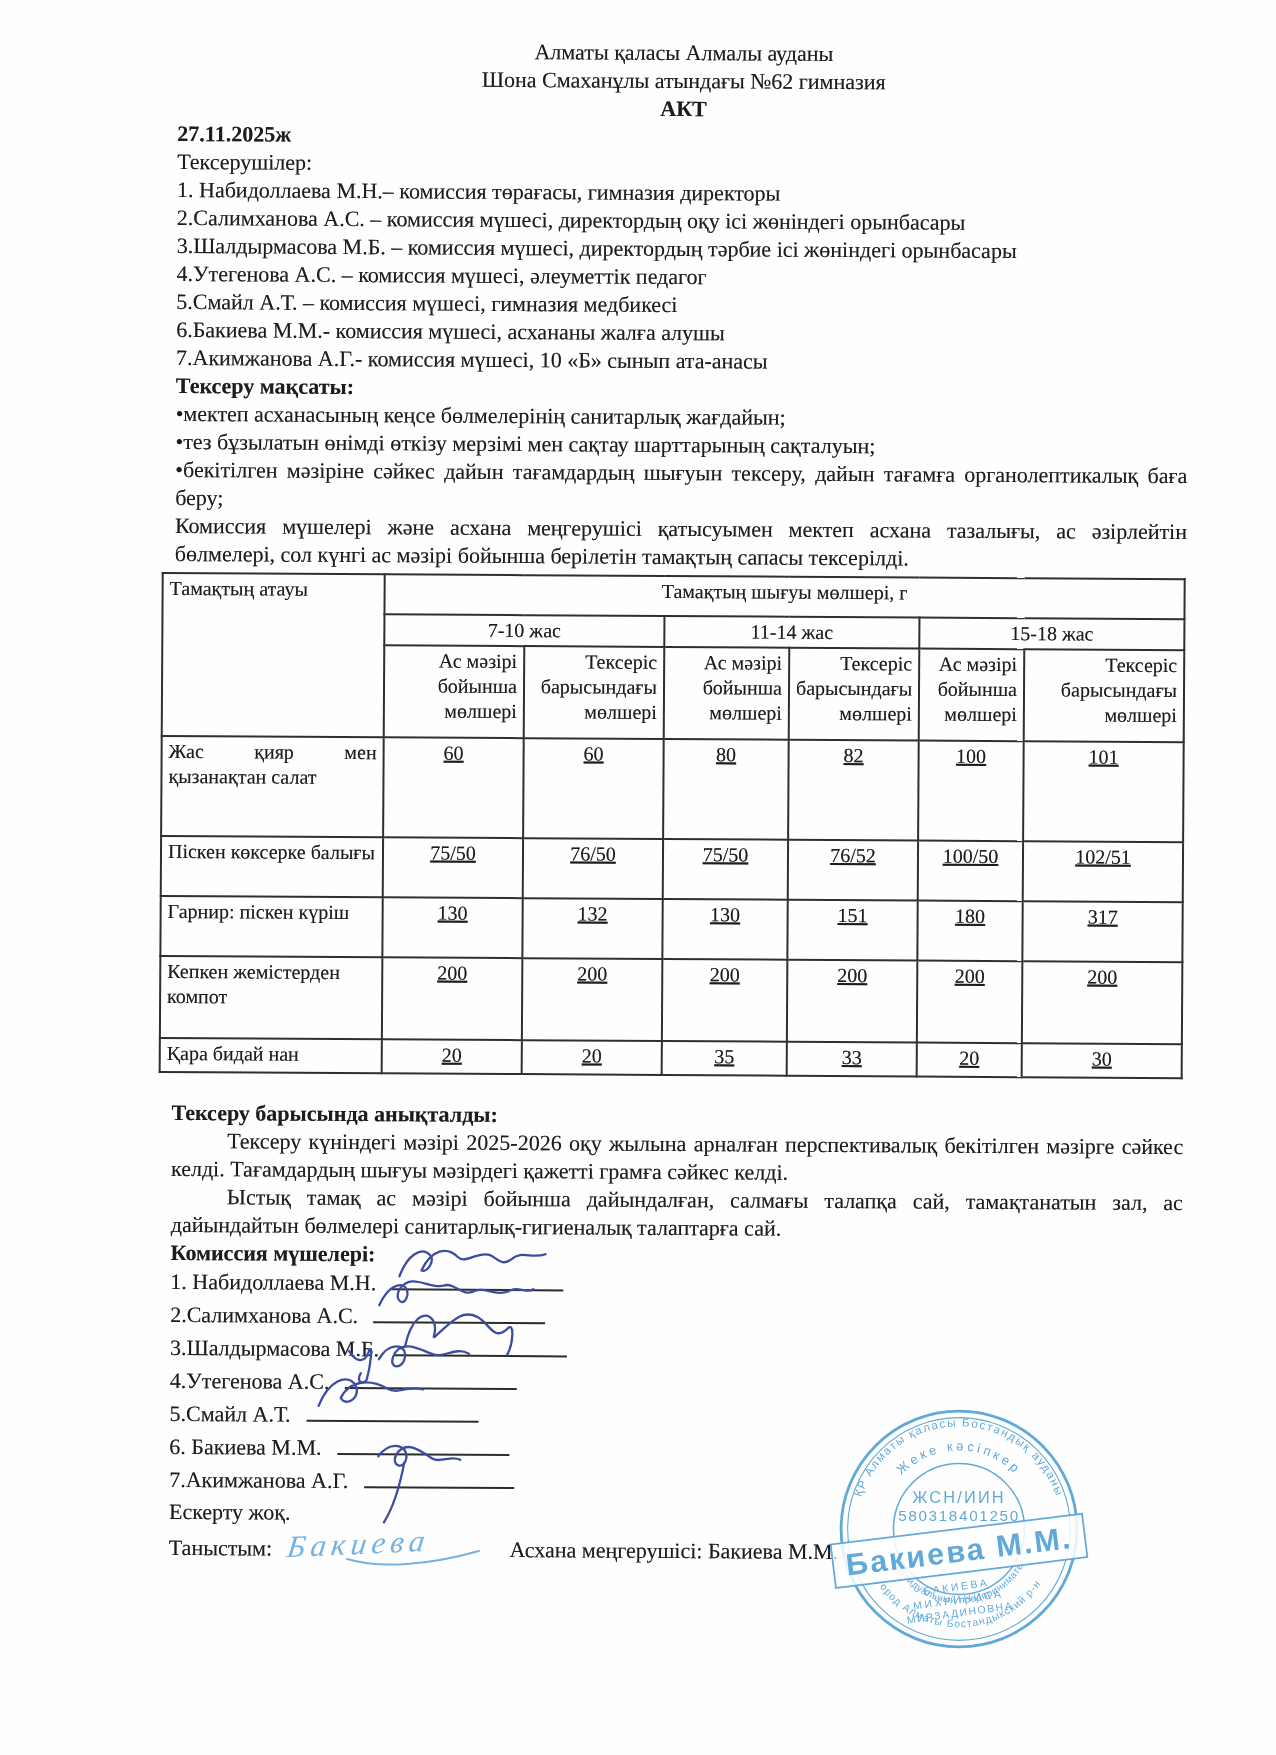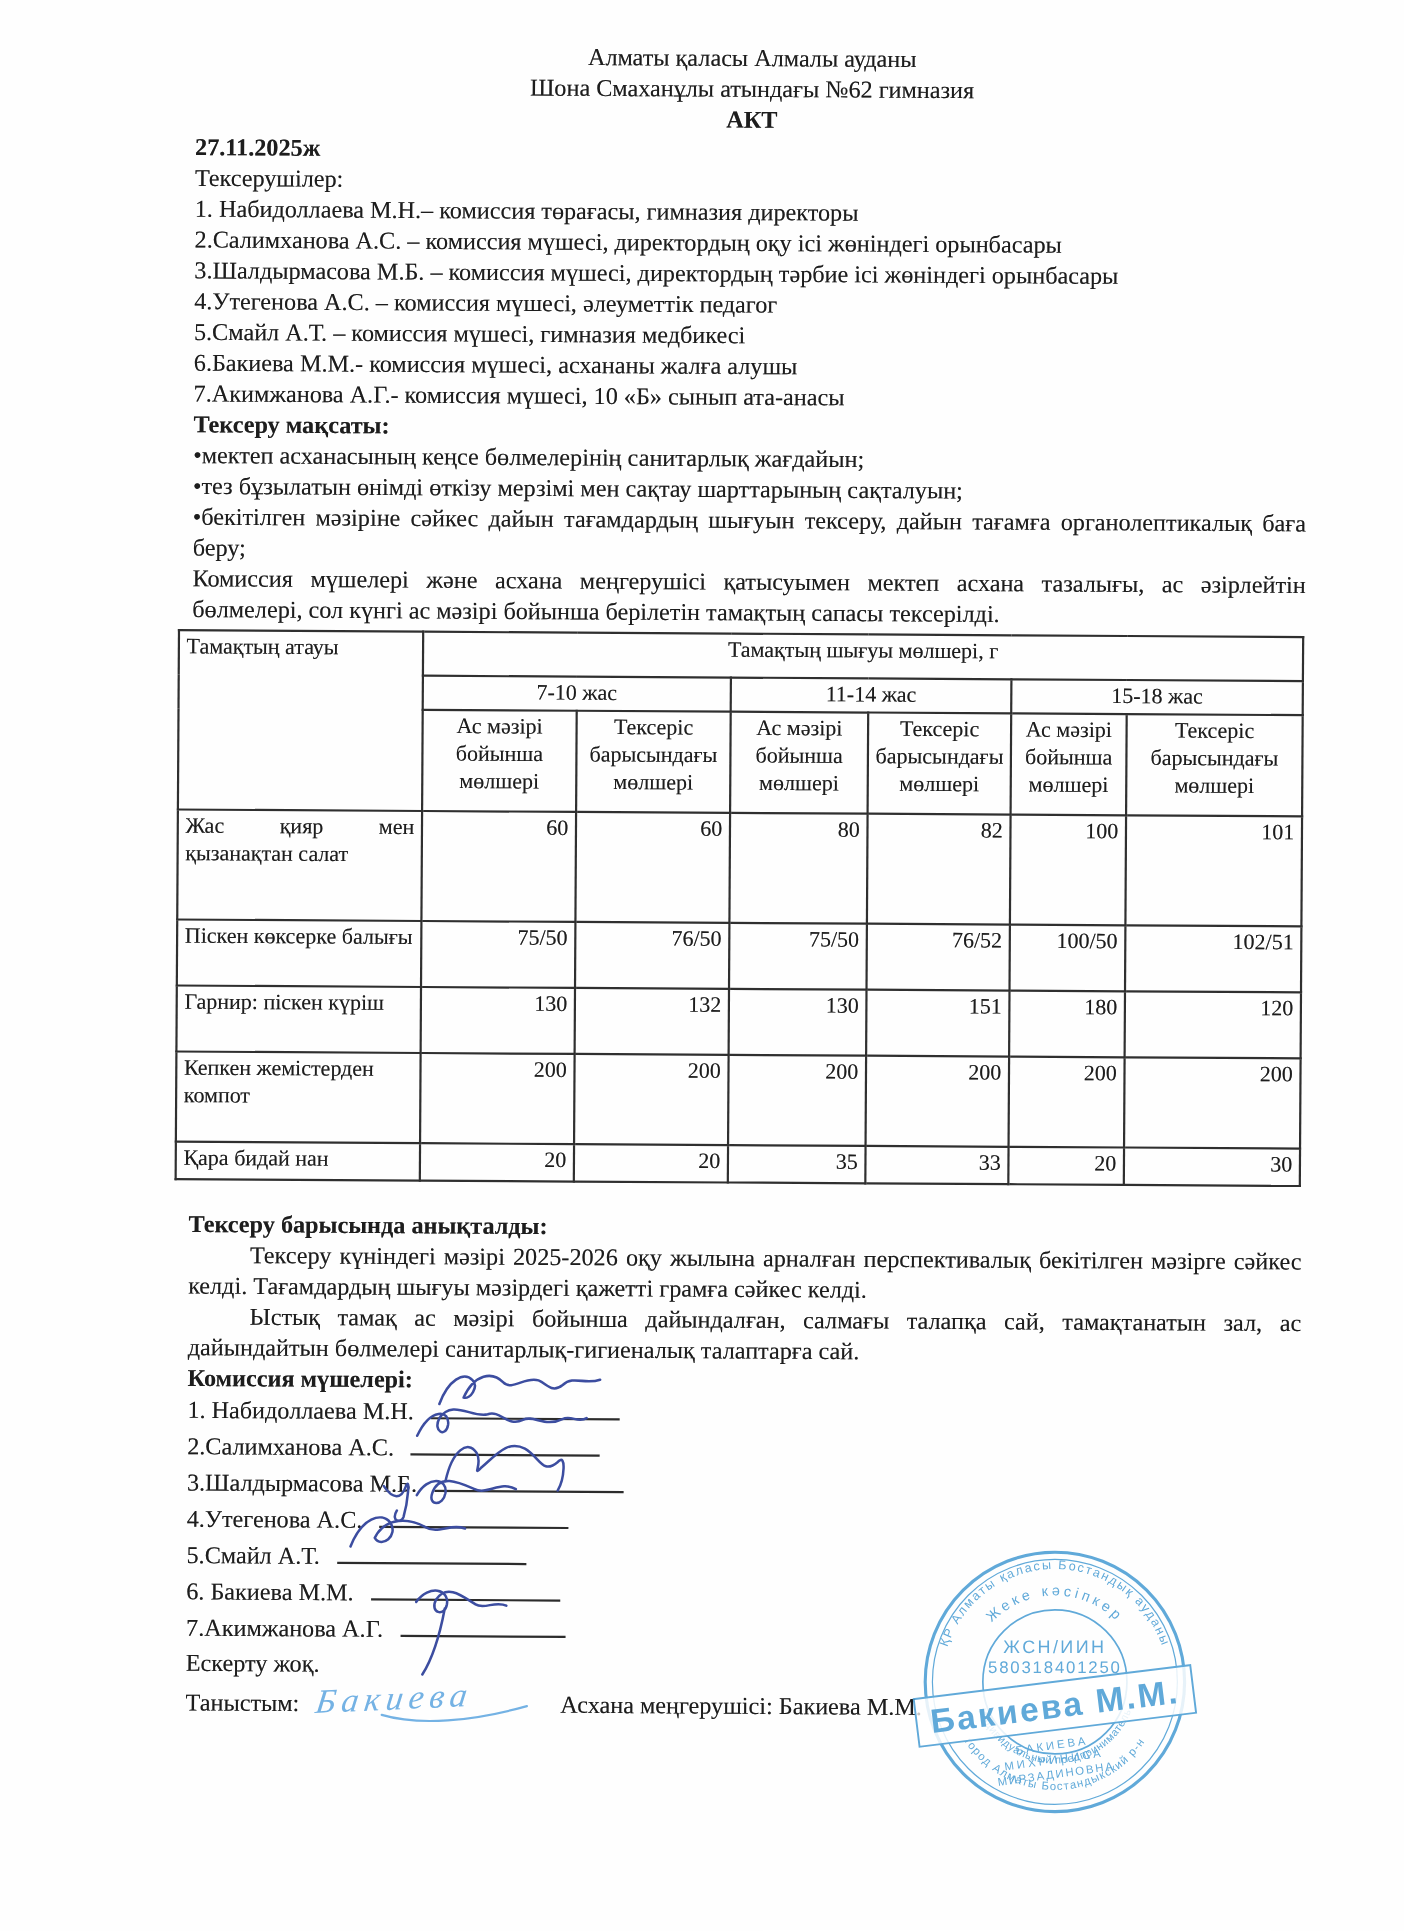--- a/index.html
+++ b/index.html
@@ -34,23 +34,23 @@
   table.report td,table.report th{
     border:2px solid #2f2f2f;
     padding:2px 6px;
     vertical-align:top;
     font-weight:normal;
     font-size:20px;line-height:25px;
   }
   th.name-h{font-size:21px;font-weight:bold;text-align:left;padding-left:8px;}
   th.main-h{font-size:21px;font-weight:bold;text-align:center;}
   th.age-h{font-size:20px;font-weight:bold;text-align:center;padding:0 4px;}
-  td.sub-h{font-size:19px;line-height:24px;text-align:center;}
+  td.sub-h{font-size:19px;line-height:24px;text-align:right;}
   td.food{font-size:21px;text-align:justify;text-align-last:left;padding-left:8px;}
-  td.val{text-align:right;}
+  td.val{text-align:center;text-decoration:underline;}
 
   .sig-row{height:33px;white-space:nowrap;}
   .sig-label{display:inline-block;}
   .sig-line{
     display:inline-block;position:relative;
     width:172px;height:20px;
     border-bottom:2px solid #2c2c2c;
     margin-left:10px;vertical-align:baseline;
   }
   .sig-line svg{position:absolute;left:-6px;top:-34px;overflow:visible;}
@@ -141,21 +141,21 @@
         <td class="val">100/50</td>
         <td class="val">102/51</td>
       </tr>
       <tr style="height:60px">
         <td class="food">Гарнир: піскен күріш</td>
         <td class="val">130</td>
         <td class="val">132</td>
         <td class="val">130</td>
         <td class="val">151</td>
         <td class="val">180</td>
-        <td class="val">120</td>
+        <td class="val">317</td>
       </tr>
       <tr style="height:82px">
         <td class="food" style="text-align:left">Кепкен жемістерден компот</td>
         <td class="val">200</td>
         <td class="val">200</td>
         <td class="val">200</td>
         <td class="val">200</td>
         <td class="val">200</td>
         <td class="val">200</td>
       </tr>

